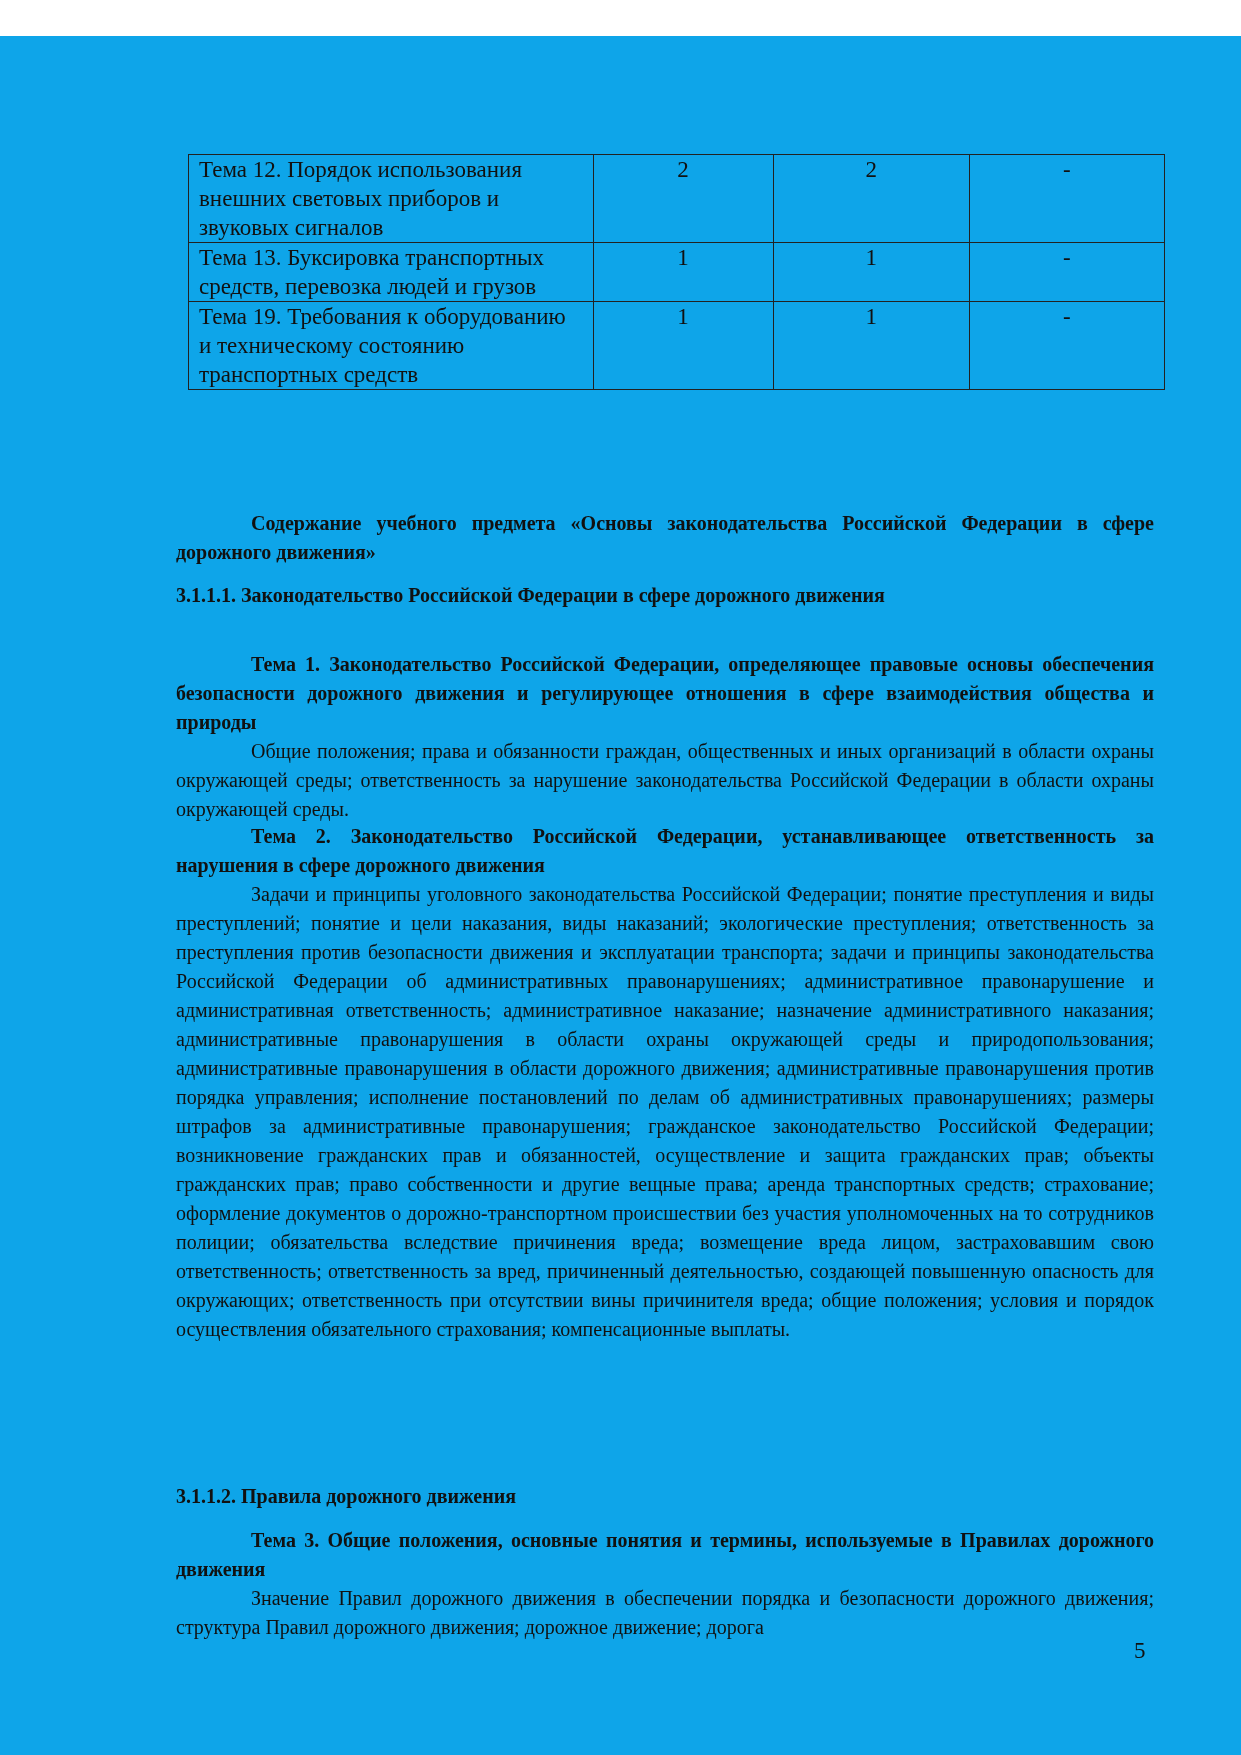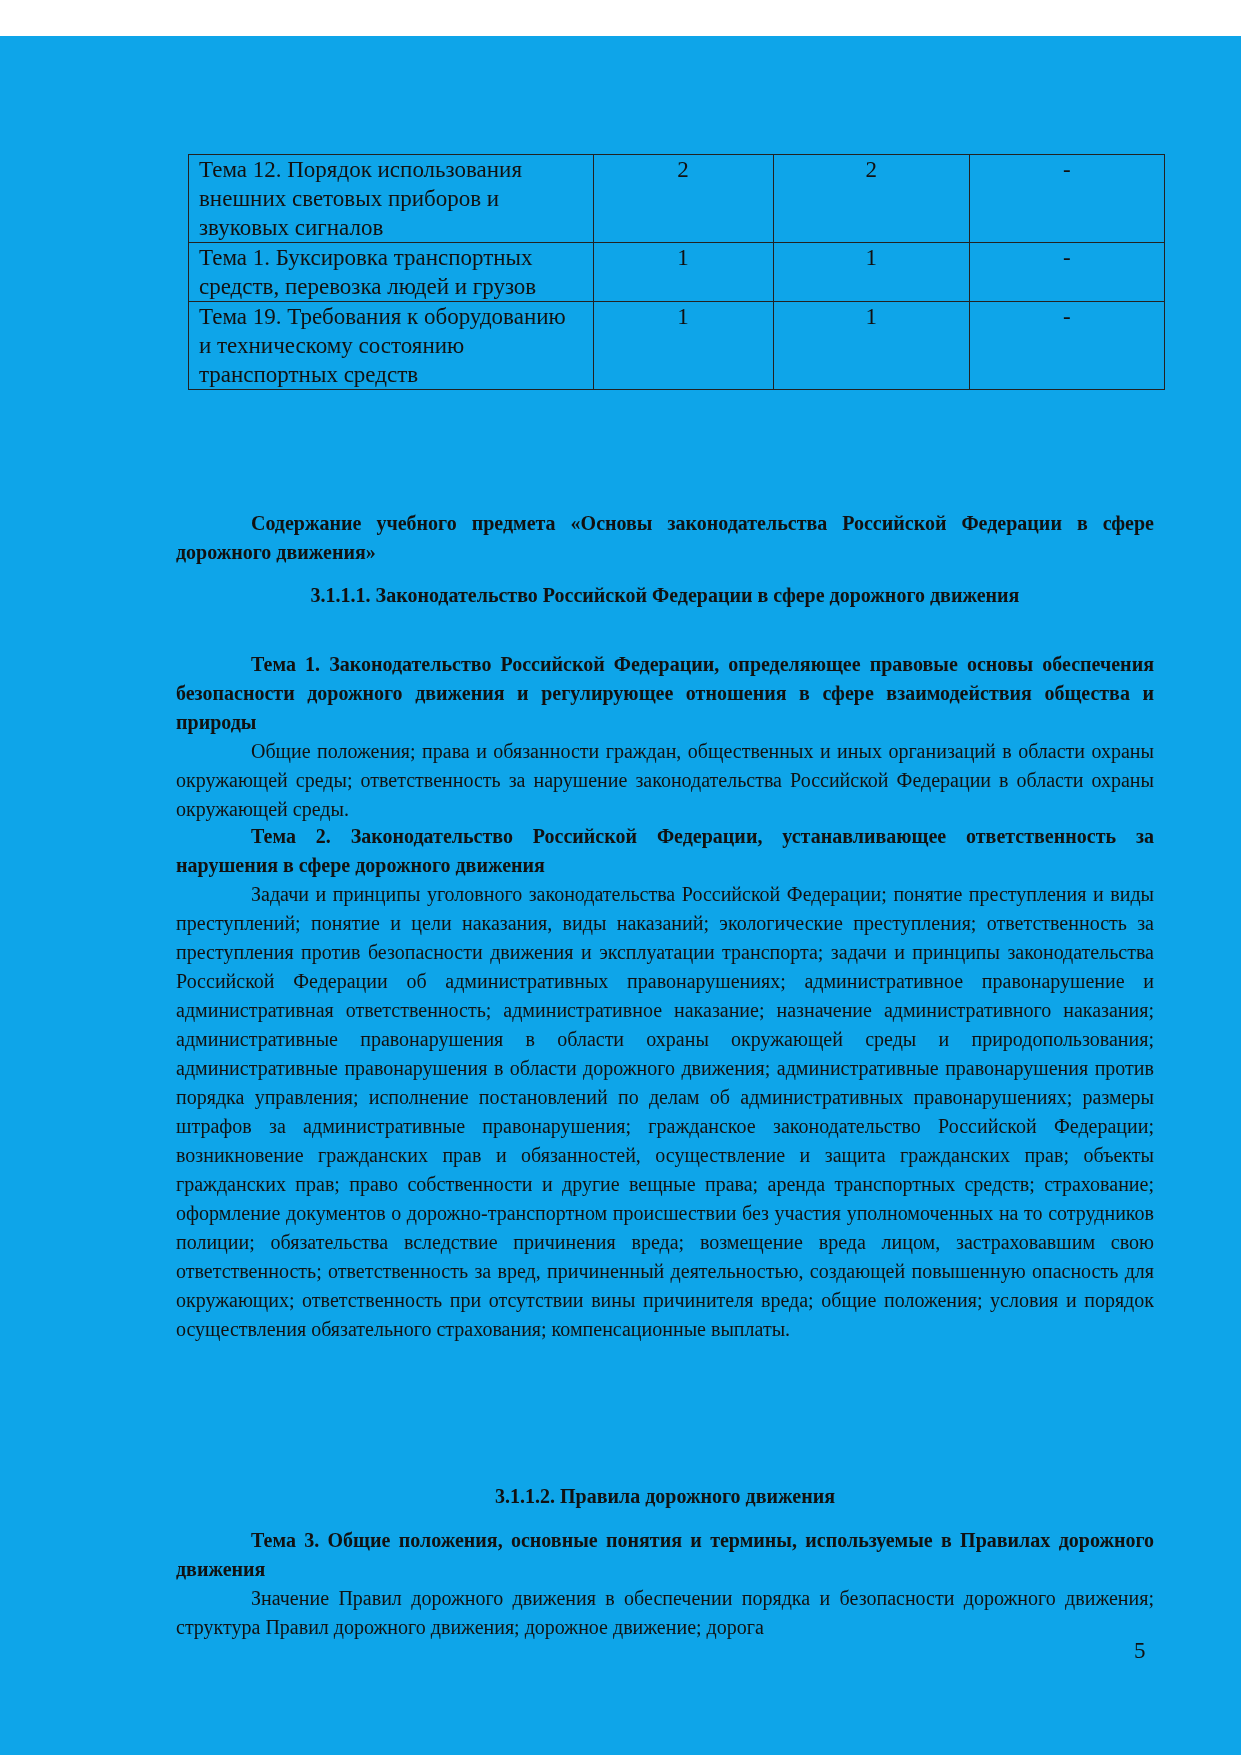--- a/index.html
+++ b/index.html
@@ -13,38 +13,38 @@
   table.hours td.c0 { width: 392px; text-align: left; }
   table.hours td.c1 { width: 164px; text-align: center; }
   table.hours td.c2 { width: 181px; text-align: center; }
   table.hours td.c3 { width: 180px; text-align: center; }
 
   .text { position: absolute; left: 176px; width: 978px; font-size: 20px; line-height: 29px;
           text-align: justify; }
   .text p { margin: 0; }
   .b { font-weight: bold; }
   .indent { text-indent: 75px; }
-  .center { text-align: center; }
+  .center { }
   .pagenum { position: absolute; left: 1134px; top: 1602px; font-size: 23px; }
 </style>
 </head>
 <body>
 
 <div class="page">
 
   <table class="hours">
     <tbody>
       <tr style="height:87px">
         <td class="c0">Тема 12. Порядок использования внешних световых приборов и звуковых сигналов</td>
         <td class="c1">2</td>
         <td class="c2">2</td>
         <td class="c3">-</td>
       </tr>
       <tr style="height:58px">
-        <td class="c0">Тема 1. Буксировка транспортных средств, перевозка людей и грузов</td>
+        <td class="c0">Тема 13. Буксировка транспортных средств, перевозка людей и грузов</td>
         <td class="c1">1</td>
         <td class="c2">1</td>
         <td class="c3">-</td>
       </tr>
       <tr style="height:87px">
         <td class="c0">Тема 19. Требования к оборудованию и техническому состоянию транспортных средств</td>
         <td class="c1">1</td>
         <td class="c2">1</td>
         <td class="c3">-</td>
       </tr>

